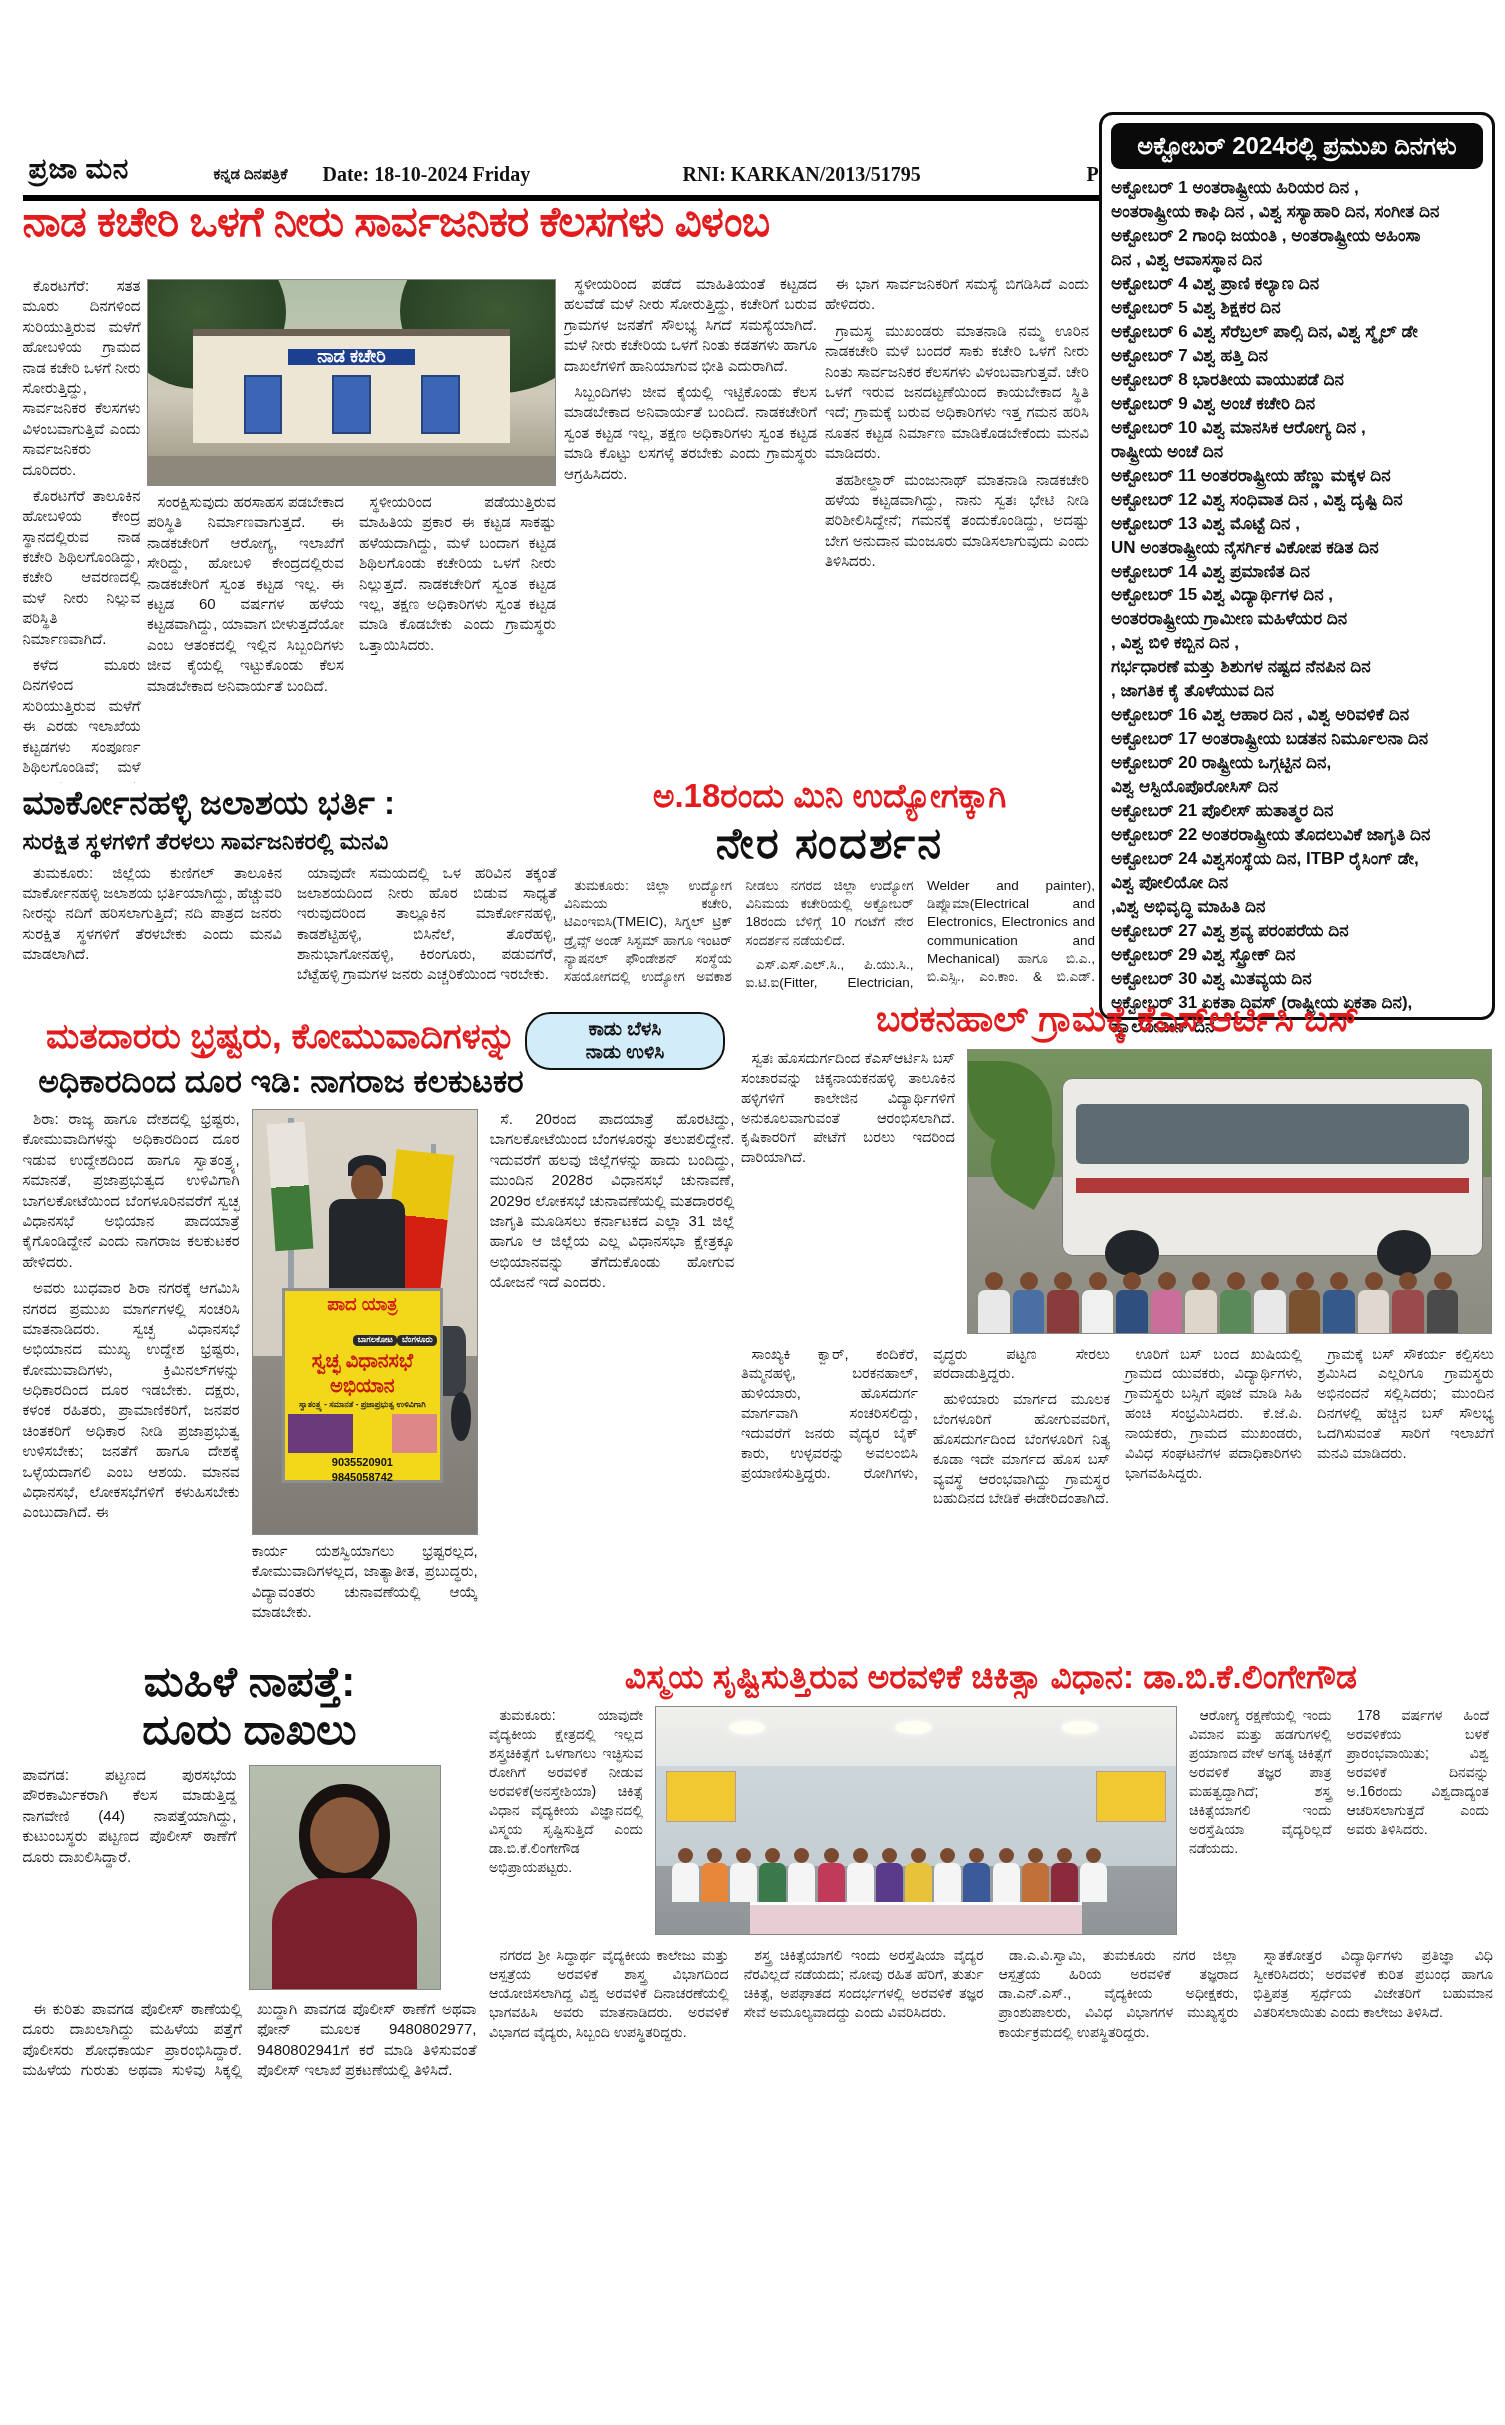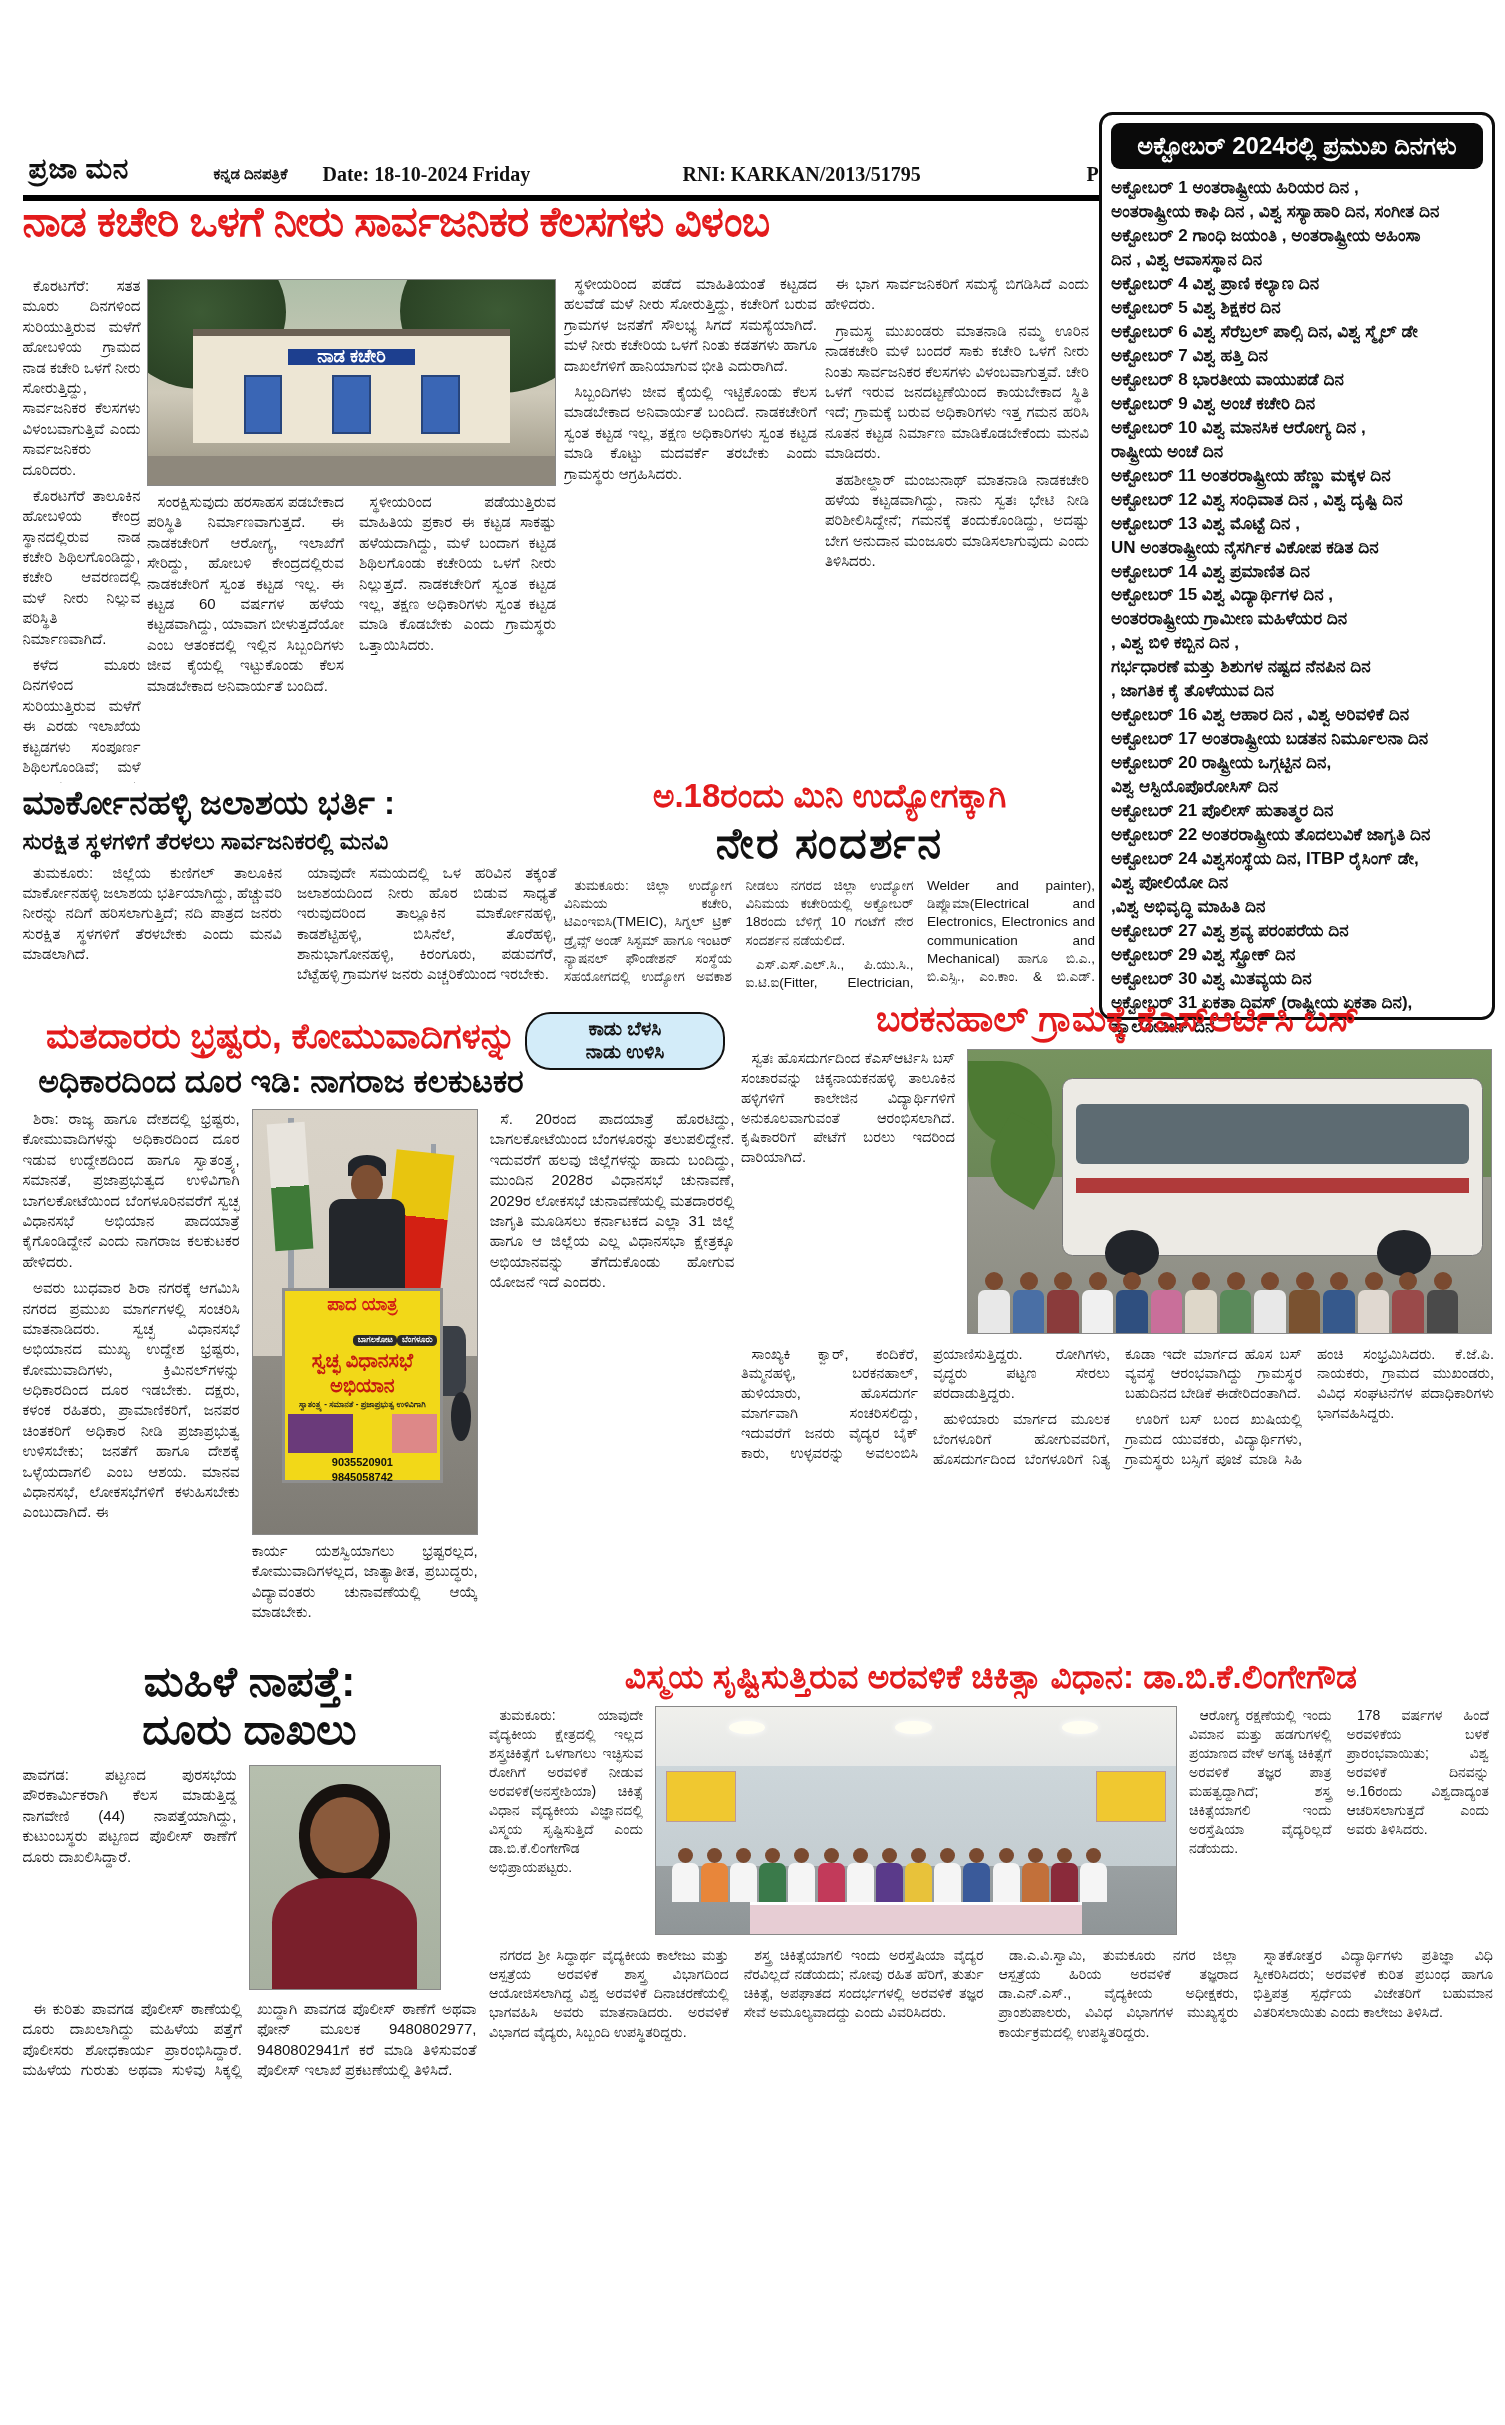--- a/index.html
+++ b/index.html
@@ -187,21 +187,21 @@
     <div class="steps"></div>
   </div>
 
   <div class="abs body-text cols2" style="left:147px;top:492px;width:409px;height:288px;overflow:hidden;">
       <p>ಸಂರಕ್ಷಿಸುವುದು ಹರಸಾಹಸ ಪಡಬೇಕಾದ ಪರಿಸ್ಥಿತಿ ನಿರ್ಮಾಣವಾಗುತ್ತದೆ. ಈ ನಾಡಕಚೇರಿಗೆ ಆರೋಗ್ಯ, ಇಲಾಖೆಗೆ ಸೇರಿದ್ದು, ಹೋಬಳಿ ಕೇಂದ್ರದಲ್ಲಿರುವ ನಾಡಕಚೇರಿಗೆ ಸ್ವಂತ ಕಟ್ಟಡ ಇಲ್ಲ. ಈ ಕಟ್ಟಡ 60 ವರ್ಷಗಳ ಹಳೆಯ ಕಟ್ಟಡವಾಗಿದ್ದು, ಯಾವಾಗ ಬೀಳುತ್ತದೆಯೋ ಎಂಬ ಆತಂಕದಲ್ಲಿ ಇಲ್ಲಿನ ಸಿಬ್ಬಂದಿಗಳು ಜೀವ ಕೈಯಲ್ಲಿ ಇಟ್ಟುಕೊಂಡು ಕೆಲಸ ಮಾಡಬೇಕಾದ ಅನಿವಾರ್ಯತೆ ಬಂದಿದೆ.</p>
       <p>ಸ್ಥಳೀಯರಿಂದ ಪಡೆಯುತ್ತಿರುವ ಮಾಹಿತಿಯ ಪ್ರಕಾರ ಈ ಕಟ್ಟಡ ಸಾಕಷ್ಟು ಹಳೆಯದಾಗಿದ್ದು, ಮಳೆ ಬಂದಾಗ ಕಟ್ಟಡ ಶಿಥಿಲಗೊಂಡು ಕಚೇರಿಯ ಒಳಗೆ ನೀರು ನಿಲ್ಲುತ್ತದೆ. ನಾಡಕಚೇರಿಗೆ ಸ್ವಂತ ಕಟ್ಟಡ ಇಲ್ಲ, ತಕ್ಷಣ ಅಧಿಕಾರಿಗಳು ಸ್ವಂತ ಕಟ್ಟಡ ಮಾಡಿ ಕೊಡಬೇಕು ಎಂದು ಗ್ರಾಮಸ್ಥರು ಒತ್ತಾಯಿಸಿದರು.</p>
     </div>
 
   <div class="abs body-text" style="left:564px;top:274px;width:253px;height:508px;overflow:hidden;">
       <p>ಸ್ಥಳೀಯರಿಂದ ಪಡೆದ ಮಾಹಿತಿಯಂತೆ ಕಟ್ಟಡದ ಹಲವೆಡೆ ಮಳೆ ನೀರು ಸೋರುತ್ತಿದ್ದು, ಕಚೇರಿಗೆ ಬರುವ ಗ್ರಾಮಗಳ ಜನತೆಗೆ ಸೌಲಭ್ಯ ಸಿಗದೆ ಸಮಸ್ಯೆಯಾಗಿದೆ. ಮಳೆ ನೀರು ಕಚೇರಿಯ ಒಳಗೆ ನಿಂತು ಕಡತಗಳು ಹಾಗೂ ದಾಖಲೆಗಳಿಗೆ ಹಾನಿಯಾಗುವ ಭೀತಿ ಎದುರಾಗಿದೆ.</p>
-      <p>ಸಿಬ್ಬಂದಿಗಳು ಜೀವ ಕೈಯಲ್ಲಿ ಇಟ್ಟಿಕೊಂಡು ಕೆಲಸ ಮಾಡಬೇಕಾದ ಅನಿವಾರ್ಯತೆ ಬಂದಿದೆ. ನಾಡಕಚೇರಿಗೆ ಸ್ವಂತ ಕಟ್ಟಡ ಇಲ್ಲ, ತಕ್ಷಣ ಅಧಿಕಾರಿಗಳು ಸ್ವಂತ ಕಟ್ಟಡ ಮಾಡಿ ಕೊಟ್ಟು ಮದವರ್ಕೆ ತರಬೇಕು ಎಂದು ಗ್ರಾಮಸ್ಥರು ಆಗ್ರಹಿಸಿದರು.</p>
+      <p>ಸಿಬ್ಬಂದಿಗಳು ಜೀವ ಕೈಯಲ್ಲಿ ಇಟ್ಟಿಕೊಂಡು ಕೆಲಸ ಮಾಡಬೇಕಾದ ಅನಿವಾರ್ಯತೆ ಬಂದಿದೆ. ನಾಡಕಚೇರಿಗೆ ಸ್ವಂತ ಕಟ್ಟಡ ಇಲ್ಲ, ತಕ್ಷಣ ಅಧಿಕಾರಿಗಳು ಸ್ವಂತ ಕಟ್ಟಡ ಮಾಡಿ ಕೊಟ್ಟು ಲಸಗಳ್ಕೆ ತರಬೇಕು ಎಂದು ಗ್ರಾಮಸ್ಥರು ಆಗ್ರಹಿಸಿದರು.</p>
     </div>
 
   <div class="abs body-text" style="left:825px;top:274px;width:264px;height:508px;overflow:hidden;">
       <p>ಈ ಭಾಗ ಸಾರ್ವಜನಿಕರಿಗೆ ಸಮಸ್ಯೆ ಬಿಗಡಿಸಿದೆ ಎಂದು ಹೇಳಿದರು.</p>
       <p>ಗ್ರಾಮಸ್ಥ ಮುಖಂಡರು ಮಾತನಾಡಿ ನಮ್ಮ ಊರಿನ ನಾಡಕಚೇರಿ ಮಳೆ ಬಂದರೆ ಸಾಕು ಕಚೇರಿ ಒಳಗೆ ನೀರು ನಿಂತು ಸಾರ್ವಜನಿಕರ ಕೆಲಸಗಳು ವಿಳಂಬವಾಗುತ್ತವೆ. ಚೇರಿ ಒಳಗೆ ಇರುವ ಜನದಟ್ಟಣೆಯಿಂದ ಕಾಯಬೇಕಾದ ಸ್ಥಿತಿ ಇದೆ; ಗ್ರಾಮಕ್ಕೆ ಬರುವ ಅಧಿಕಾರಿಗಳು ಇತ್ತ ಗಮನ ಹರಿಸಿ ನೂತನ ಕಟ್ಟಡ ನಿರ್ಮಾಣ ಮಾಡಿಕೊಡಬೇಕೆಂದು ಮನವಿ ಮಾಡಿದರು.</p>
       <p>ತಹಶೀಲ್ದಾರ್ ಮಂಜುನಾಥ್ ಮಾತನಾಡಿ ನಾಡಕಚೇರಿ ಹಳೆಯ ಕಟ್ಟಡವಾಗಿದ್ದು, ನಾನು ಸ್ವತಃ ಭೇಟಿ ನೀಡಿ ಪರಿಶೀಲಿಸಿದ್ದೇನೆ; ಗಮನಕ್ಕೆ ತಂದುಕೊಂಡಿದ್ದು, ಅದಷ್ಟು ಬೇಗ ಅನುದಾನ ಮಂಜೂರು ಮಾಡಿಸಲಾಗುವುದು ಎಂದು ತಿಳಿಸಿದರು.</p>
     </div>
 
   <div class="abs" id="marko-block" style="left:22.5px;top:784px;width:534px;">
     <h2>ಮಾರ್ಕೋನಹಳ್ಳಿ ಜಲಾಶಯ ಭರ್ತಿ :</h2>
@@ -347,20 +347,21 @@
               <div class="p-head"></div>
               <div class="p-body"></div>
             </div>
           </div>
       </div>
     </div>
     <div class="body-text cols4" style="margin-top:10.5px;height:306px;overflow:hidden;font-size:14.6px;">
         <p>ಸಾಂಖ್ಯಕಿ ಕ್ವಾರ್, ಕಂದಿಕೆರೆ, ತಿಮ್ಮನಹಳ್ಳಿ, ಬರಕನಹಾಲ್, ಹುಳಿಯಾರು, ಹೊಸದುರ್ಗ ಮಾರ್ಗವಾಗಿ ಸಂಚರಿಸಲಿದ್ದು, ಇದುವರೆಗೆ ಜನರು ವೈದ್ಯರ ಬೈಕ್ ಕಾರು, ಉಳ್ಳವರನ್ನು ಅವಲಂಬಿಸಿ ಪ್ರಯಾಣಿಸುತ್ತಿದ್ದರು. ರೋಗಿಗಳು, ವೃದ್ಧರು ಪಟ್ಟಣ ಸೇರಲು ಪರದಾಡುತ್ತಿದ್ದರು.</p>
         <p>ಹುಳಿಯಾರು ಮಾರ್ಗದ ಮೂಲಕ ಬೆಂಗಳೂರಿಗೆ ಹೋಗುವವರಿಗೆ, ಹೊಸದುರ್ಗದಿಂದ ಬೆಂಗಳೂರಿಗೆ ನಿತ್ಯ ಕೂಡಾ ಇದೇ ಮಾರ್ಗದ ಹೊಸ ಬಸ್ ವ್ಯವಸ್ಥೆ ಆರಂಭವಾಗಿದ್ದು ಗ್ರಾಮಸ್ಥರ ಬಹುದಿನದ ಬೇಡಿಕೆ ಈಡೇರಿದಂತಾಗಿದೆ.</p>
         <p>ಊರಿಗೆ ಬಸ್ ಬಂದ ಖುಷಿಯಲ್ಲಿ ಗ್ರಾಮದ ಯುವಕರು, ವಿದ್ಯಾರ್ಥಿಗಳು, ಗ್ರಾಮಸ್ಥರು ಬಸ್ಸಿಗೆ ಪೂಜೆ ಮಾಡಿ ಸಿಹಿ ಹಂಚಿ ಸಂಭ್ರಮಿಸಿದರು. ಕೆ.ಜೆ.ಪಿ. ನಾಯಕರು, ಗ್ರಾಮದ ಮುಖಂಡರು, ವಿವಿಧ ಸಂಘಟನೆಗಳ ಪದಾಧಿಕಾರಿಗಳು ಭಾಗವಹಿಸಿದ್ದರು.</p>
+        <p>ಗ್ರಾಮಕ್ಕೆ ಬಸ್ ಸೌಕರ್ಯ ಕಲ್ಪಿಸಲು ಶ್ರಮಿಸಿದ ಎಲ್ಲರಿಗೂ ಗ್ರಾಮಸ್ಥರು ಅಭಿನಂದನೆ ಸಲ್ಲಿಸಿದರು; ಮುಂದಿನ ದಿನಗಳಲ್ಲಿ ಹೆಚ್ಚಿನ ಬಸ್ ಸೌಲಭ್ಯ ಒದಗಿಸುವಂತೆ ಸಾರಿಗೆ ಇಲಾಖೆಗೆ ಮನವಿ ಮಾಡಿದರು.</p>
       </div>
   </div>
 
   <div class="abs" id="missing-block" style="left:22.5px;top:1658px;width:454px;">
     <div class="l1 center">ಮಹಿಳೆ ನಾಪತ್ತೆ:</div>
     <div class="l2 center">ದೂರು ದಾಖಲು</div>
     <div class="flexrow" style="margin-top:10.5px;">
       <div class="body-text" style="width:214px;height:225px;overflow:hidden;">ಪಾವಗಡ: ಪಟ್ಟಣದ ಪುರಸಭೆಯ ಪೌರಕಾರ್ಮಿಕರಾಗಿ ಕೆಲಸ ಮಾಡುತ್ತಿದ್ದ ನಾಗವೇಣಿ (44) ನಾಪತ್ತೆಯಾಗಿದ್ದು, ಕುಟುಂಬಸ್ಥರು ಪಟ್ಟಣದ ಪೊಲೀಸ್ ಠಾಣೆಗೆ ದೂರು ದಾಖಲಿಸಿದ್ದಾರೆ.</div>
       <div class="photo ph-woman" style="width:192px;height:225px;">
         <div class="w-hair"></div>

